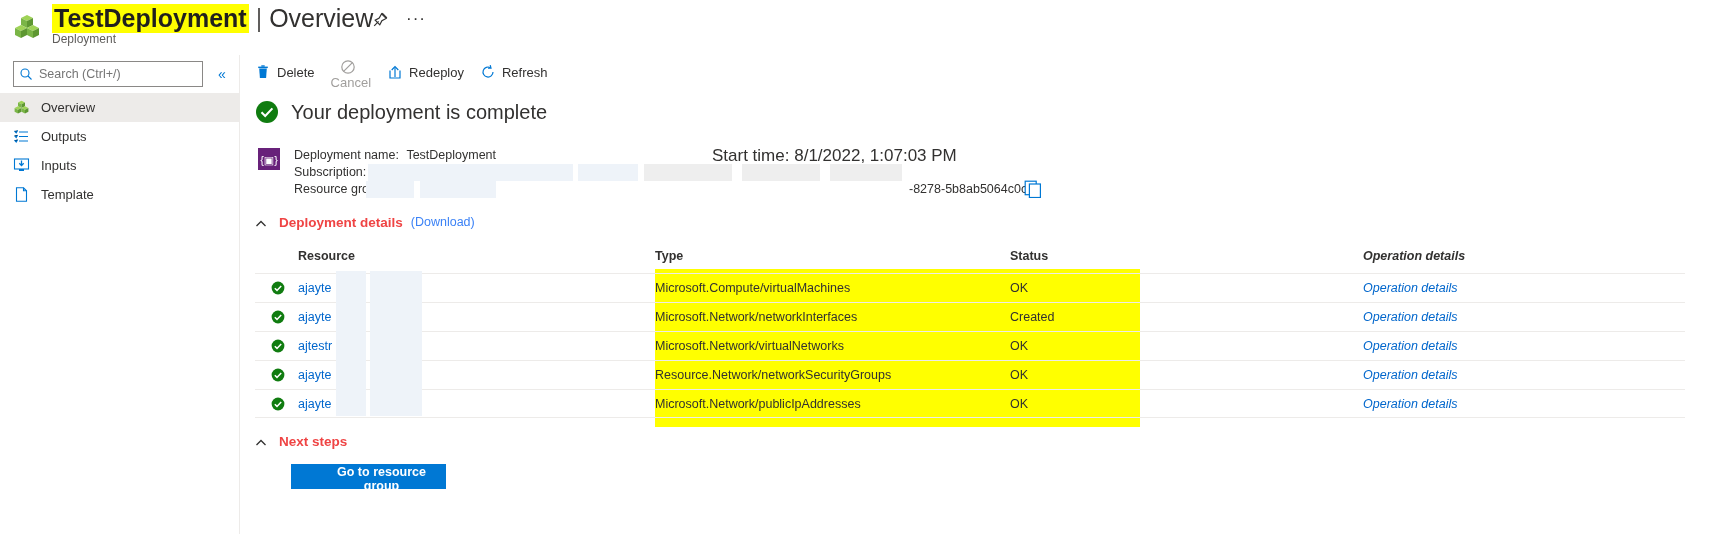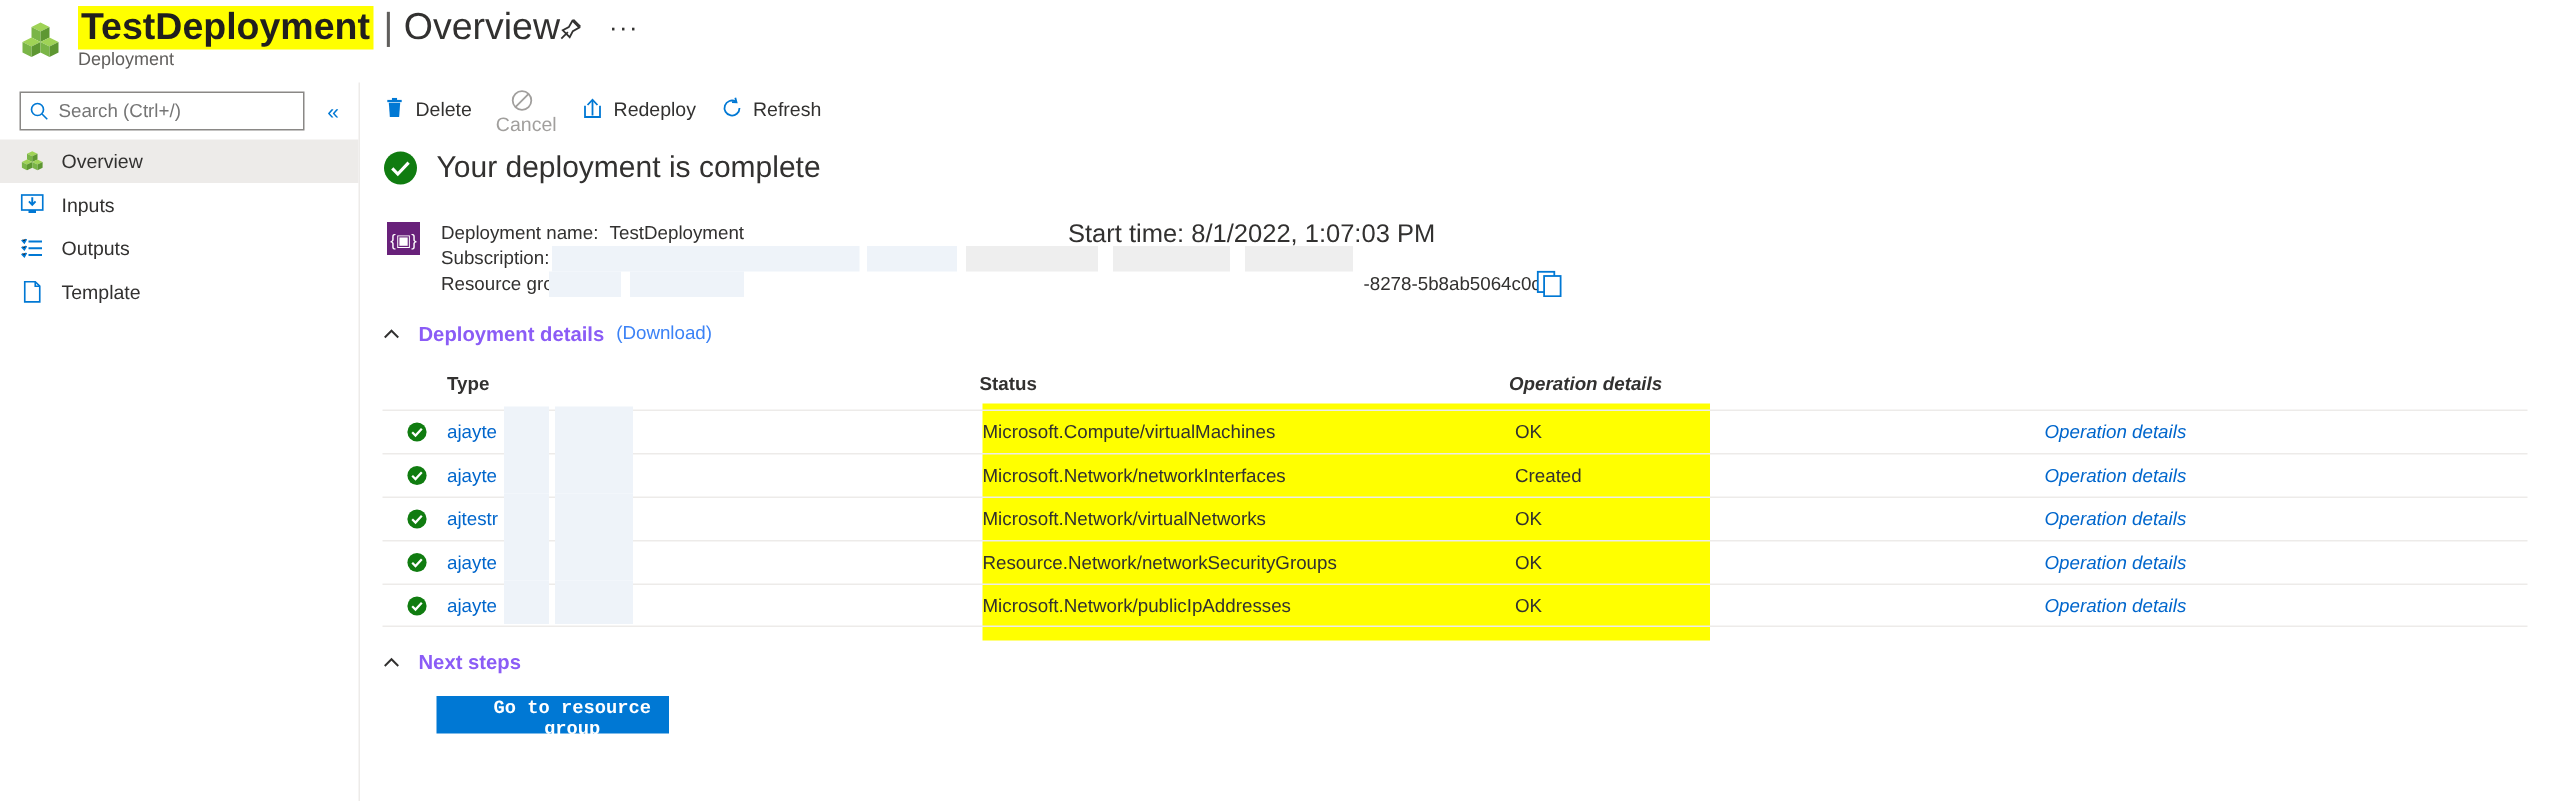--- a/index.html
+++ b/index.html
@@ -79,21 +79,21 @@
   .blur { position:absolute; background:#eef3f9; }
   .blur.g { background:#eeeeee; }
 
   .start-time { position:absolute; left:418px; top:0; font-size:17px; color:#323130; white-space:nowrap; }
   .corr-id { position:absolute; left:615px; top:17px; font-size:12.5px; color:#323130; white-space:nowrap; }
   .copy-btn { position:absolute; left:730px; top:16px; width:18px; height:18px; cursor:pointer; }
 
   
   .section-hdr { display:flex; align-items:center; margin-top:13px; height:20px; }
   .chev { width:12px; height:12px; margin-right:12px; flex:0 0 12px; cursor:pointer; }
-  .section-title { font-size:13.5px; font-weight:600; color:#8b5cf6; }
+  .section-title { font-size:13.5px; font-weight:600; color:#ef4444; }
   .download-link { font-size:12.5px; color:#3b82f6; margin-left:8px; cursor:pointer; }
 
   
   .tbl { position:relative; margin-top:17px; width:1430px; }
   .hl-band { position:absolute; left:400px; top:20px; width:485px; height:158px; background:#ffff00; }
   .tbl-head { position:relative; display:flex; height:24px; font-size:12.5px; font-weight:600; color:#323130; }
   .tbl-row {
     position:relative; display:flex; height:29px; align-items:center;
     border-top:1px solid #edebe9; font-size:12.5px;
   }
@@ -104,21 +104,21 @@
   .c-stat { width:353px; flex:0 0 353px; }
   .c-ops { flex:1;font-style:italic; }
   .link { color:#0066cc; cursor:pointer; }
   .res-name { position:relative; z-index:2; }
   .ok-check { width:14px; height:14px; }
 
   
   .next-wrap { margin-top:13px; }
   .primary-btn {
     margin-top:13px; margin-left:36px; width:155px; height:25px; background:#0078d4; color:#fff;
-    border:0; font-size:12.5px; font-family:Liberation Mono, monospace; cursor:pointer;
+    border:0; font-size:12.5px; font-family:Liberation Sans, sans-serif; cursor:pointer;
     font-weight:600;
     padding-left:32px;
   }
 </style>
 </head>
 <body>
 
 <div class="page">
 
   <div class="header">
@@ -182,40 +182,40 @@
             <path d="M8.5 9 L12 10.7 L12 14.5 L8.5 12.8 Z" fill="#7ab547"></path>
             <path d="M15.4 9 L15.4 12.8 L12 14.5 L12 10.7 Z" fill="#5e9732"></path>
           </svg>
         </span>
         <span class="nav-label">Overview</span>
       </div>
 
       <div class="nav-item">
         <span class="nav-ico">
           <svg viewBox="0 0 17 17" width="17" height="17">
-            <rect x="1.5" y="2" width="14" height="10" fill="none" stroke="#0078d4" stroke-width="1.1"></rect>
-            <path d="M6 12 L11 12 L11 14 L6 14 Z" fill="#0078d4"></path>
-            <path d="M8.5 3.5 L8.5 8.2 M6.3 6.3 L8.5 8.6 L10.7 6.3" stroke="#0078d4" stroke-width="1.3" fill="none"></path>
-          </svg>
-        </span>
-        <span class="nav-label">Inputs</span>
-      </div>
-
-      <div class="nav-item">
-        <span class="nav-ico">
-          <svg viewBox="0 0 17 17" width="17" height="17">
             <g stroke="#0078d4" stroke-width="1.2">
               <path d="M6 4 L15 4 M6 8.5 L15 8.5 M6 13 L15 13"></path>
               <path d="M1.5 3 L3.2 4.8 L4.6 2.4"></path>
               <path d="M1.5 7.6 L3.2 9.4 L4.6 7"></path>
               <path d="M1.5 12.2 L3.2 14 L4.6 11.6"></path>
             </g>
           </svg>
         </span>
         <span class="nav-label">Outputs</span>
+      </div>
+
+      <div class="nav-item">
+        <span class="nav-ico">
+          <svg viewBox="0 0 17 17" width="17" height="17">
+            <rect x="1.5" y="2" width="14" height="10" fill="none" stroke="#0078d4" stroke-width="1.1"></rect>
+            <path d="M6 12 L11 12 L11 14 L6 14 Z" fill="#0078d4"></path>
+            <path d="M8.5 3.5 L8.5 8.2 M6.3 6.3 L8.5 8.6 L10.7 6.3" stroke="#0078d4" stroke-width="1.3" fill="none"></path>
+          </svg>
+        </span>
+        <span class="nav-label">Inputs</span>
       </div>
 
       <div class="nav-item">
         <span class="nav-ico">
           <svg viewBox="0 0 17 17" width="17" height="17">
             <path d="M3.5 1.8 L10.5 1.8 L13.5 4.8 L13.5 15.2 L3.5 15.2 Z" fill="#fff" stroke="#0078d4" stroke-width="1.1"></path>
             <path d="M10.5 1.8 L10.5 4.8 L13.5 4.8" fill="none" stroke="#0078d4" stroke-width="1.1"></path>
           </svg>
         </span>
         <span class="nav-label">Template</span>
@@ -328,20 +328,21 @@
       </span>
       <span class="section-title">Deployment details</span>
       <span class="download-link">(Download)</span>
     </div>
 
     <div class="tbl">
       <div class="hl-band"></div>
 
       <div class="tbl-head">
         <div class="c-icon"></div>
+        <div class="c-res">Resource</div>
         <div class="c-type">Type</div>
         <div class="c-stat">Status</div>
         <div class="c-ops">Operation details</div>
       </div>
 
       <div class="tbl-row">
         <div class="c-icon">
           <span class="ok-check">
             <svg viewBox="0 0 14 14" width="14" height="14">
                 <circle cx="7" cy="7" r="6.4" fill="#107c10"></circle>

